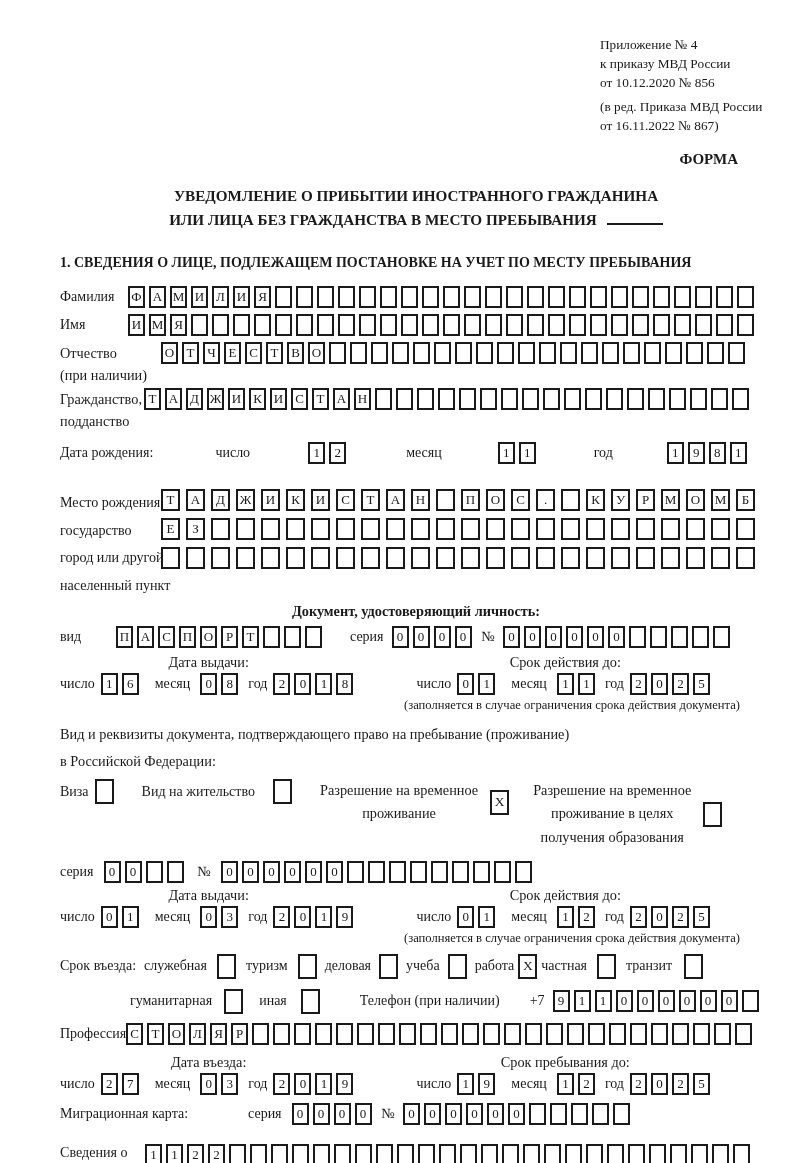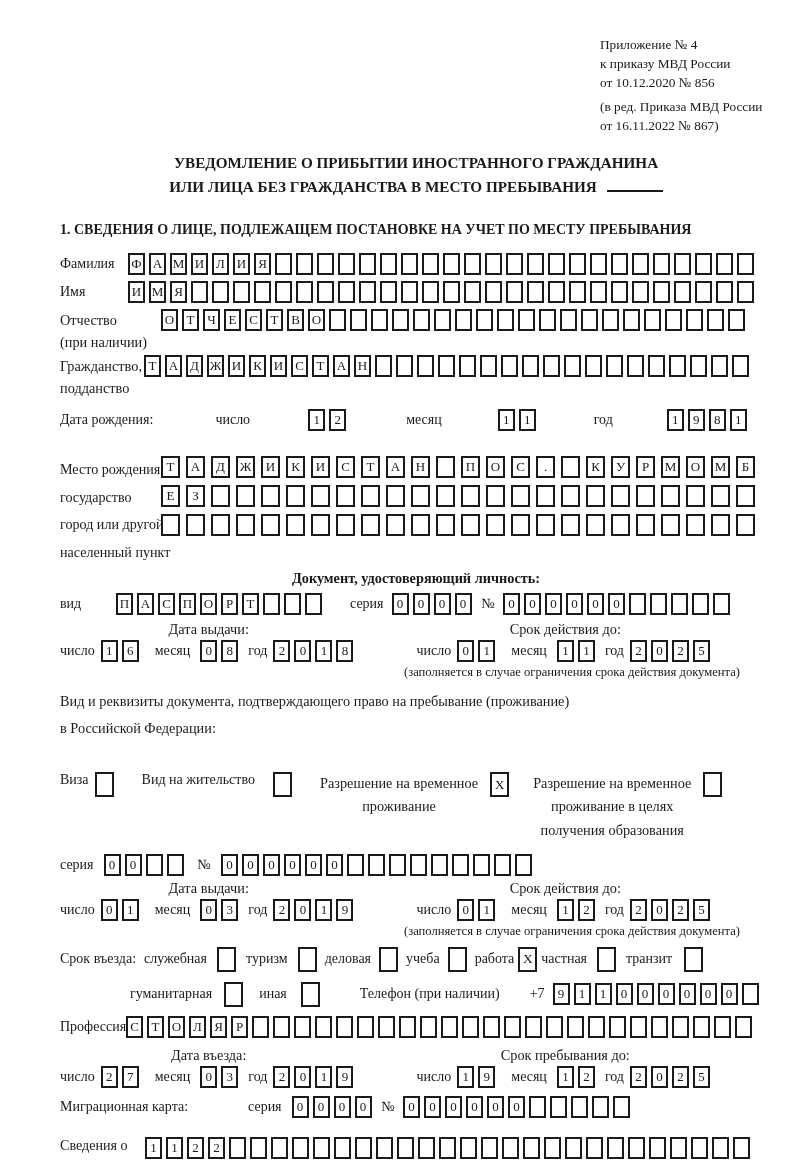--- a/index.html
+++ b/index.html
@@ -52,39 +52,40 @@
 
   .doc-heading { text-align:center; font-weight:bold; font-size:14.3px; margin:4px 0 6px 0; }
 
   .dates-row { display:flex; justify-content:space-between; padding-right:58px; margin-top:2px; }
   .dategroup .dg-title { text-align:center; font-size:14.3px; margin-bottom:2px; }
   .dategroup .dg-fields { display:flex; align-items:center; }
   .note { text-align:right; padding-right:32px; font-size:12.6px; margin-top:3px; margin-bottom:8px; }
 
   .para { font-size:14.3px; line-height:1.9; }
   .cbrow { margin-top:4px; margin-bottom:12px; }
-  .cbitem { display:flex; align-items:flex-start;margin-top:26px; }
+  .cbitem { display:flex; align-items:center; }
   .cblabel { text-align:center; font-size:14.3px; line-height:1.62; }
   .cblabel div { white-space:nowrap; }
 </style>
 </head>
 <body>
 
 <div class="page">
 
   <div class="appendix">
     <div>Приложение № 4</div>
     <div>к приказу МВД России</div>
     <div>от 10.12.2020 № 856</div>
     <div class="grp2">
       <div>(в ред. Приказа МВД России</div>
       <div>от 16.11.2022 № 867)</div>
     </div>
   </div>
 
+  <div class="forma">ФОРМА</div>
 
   <div class="title">
     <div>УВЕДОМЛЕНИЕ О ПРИБЫТИИ ИНОСТРАННОГО ГРАЖДАНИНА</div>
     <div>
       <span>ИЛИ ЛИЦА БЕЗ ГРАЖДАНСТВА В МЕСТО ПРЕБЫВАНИЯ</span><span class="blank-underline"></span>
     </div>
   </div>
 
   <div class="section-heading">1. СВЕДЕНИЯ О ЛИЦЕ, ПОДЛЕЖАЩЕМ ПОСТАНОВКЕ НА УЧЕТ ПО МЕСТУ ПРЕБЫВАНИЯ</div>
 

